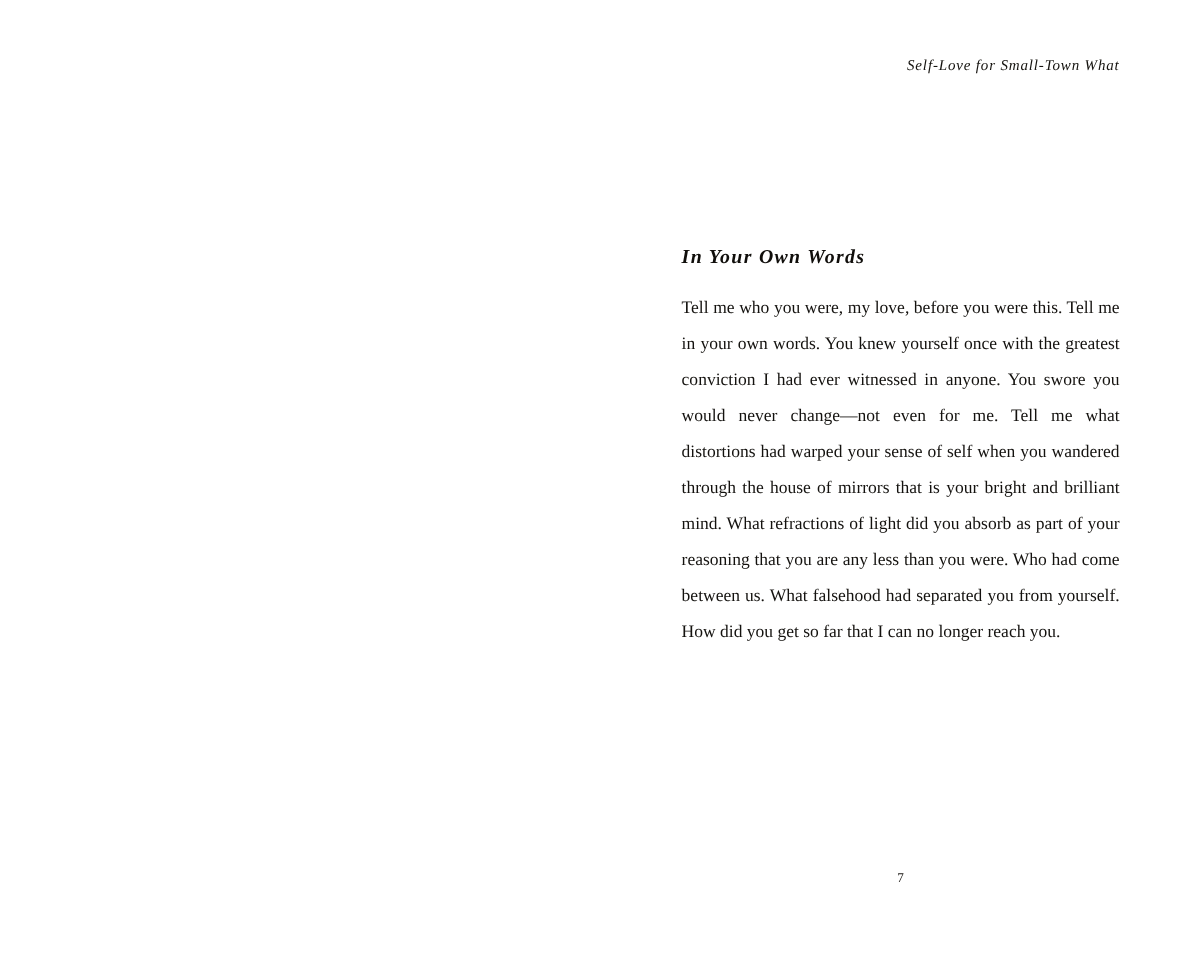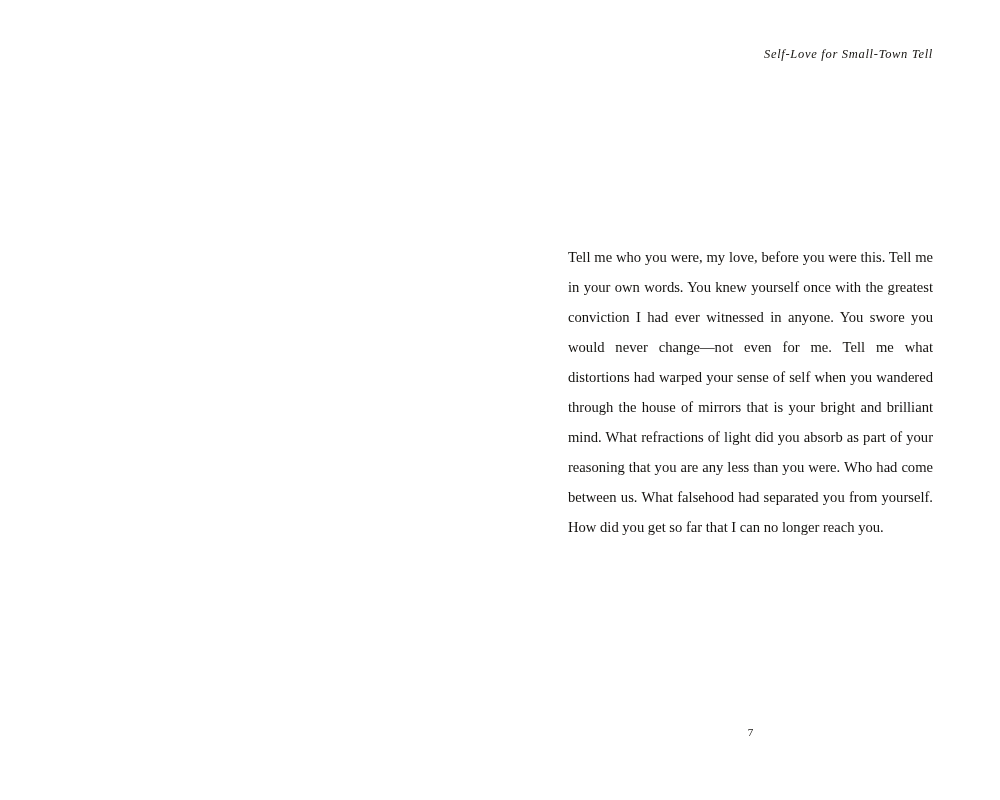--- a/index.html
+++ b/index.html
@@ -77,20 +77,21 @@
     height: 800px;
   }
 </style>
 </head>
 <body>
 
 <div class="page">
 
   <div class="verso"></div>
 
-  <div class="running-head">Self-Love for Small-Town Tell</div>
+  <div class="running-head">Self-Love for Small-Town What</div>
 
+  <h2 class="section-title">In Your Own Words</h2>
 
   <p class="body-text">Tell me who you were, my love, before you were this. Tell me in your own words. You knew yourself once with the greatest conviction I had ever witnessed in anyone. You swore you would never change—not even for me. Tell me what distortions had warped your sense of self when you wandered through the house of mirrors that is your bright and brilliant mind. What refractions of light did you absorb as part of your reasoning that you are any less than you were. Who had come between us. What falsehood had separated you from yourself. How did you get so far that I can no longer reach you.</p>
 
   <div class="folio">7</div>
 
 </div>
 
 </body></html>

